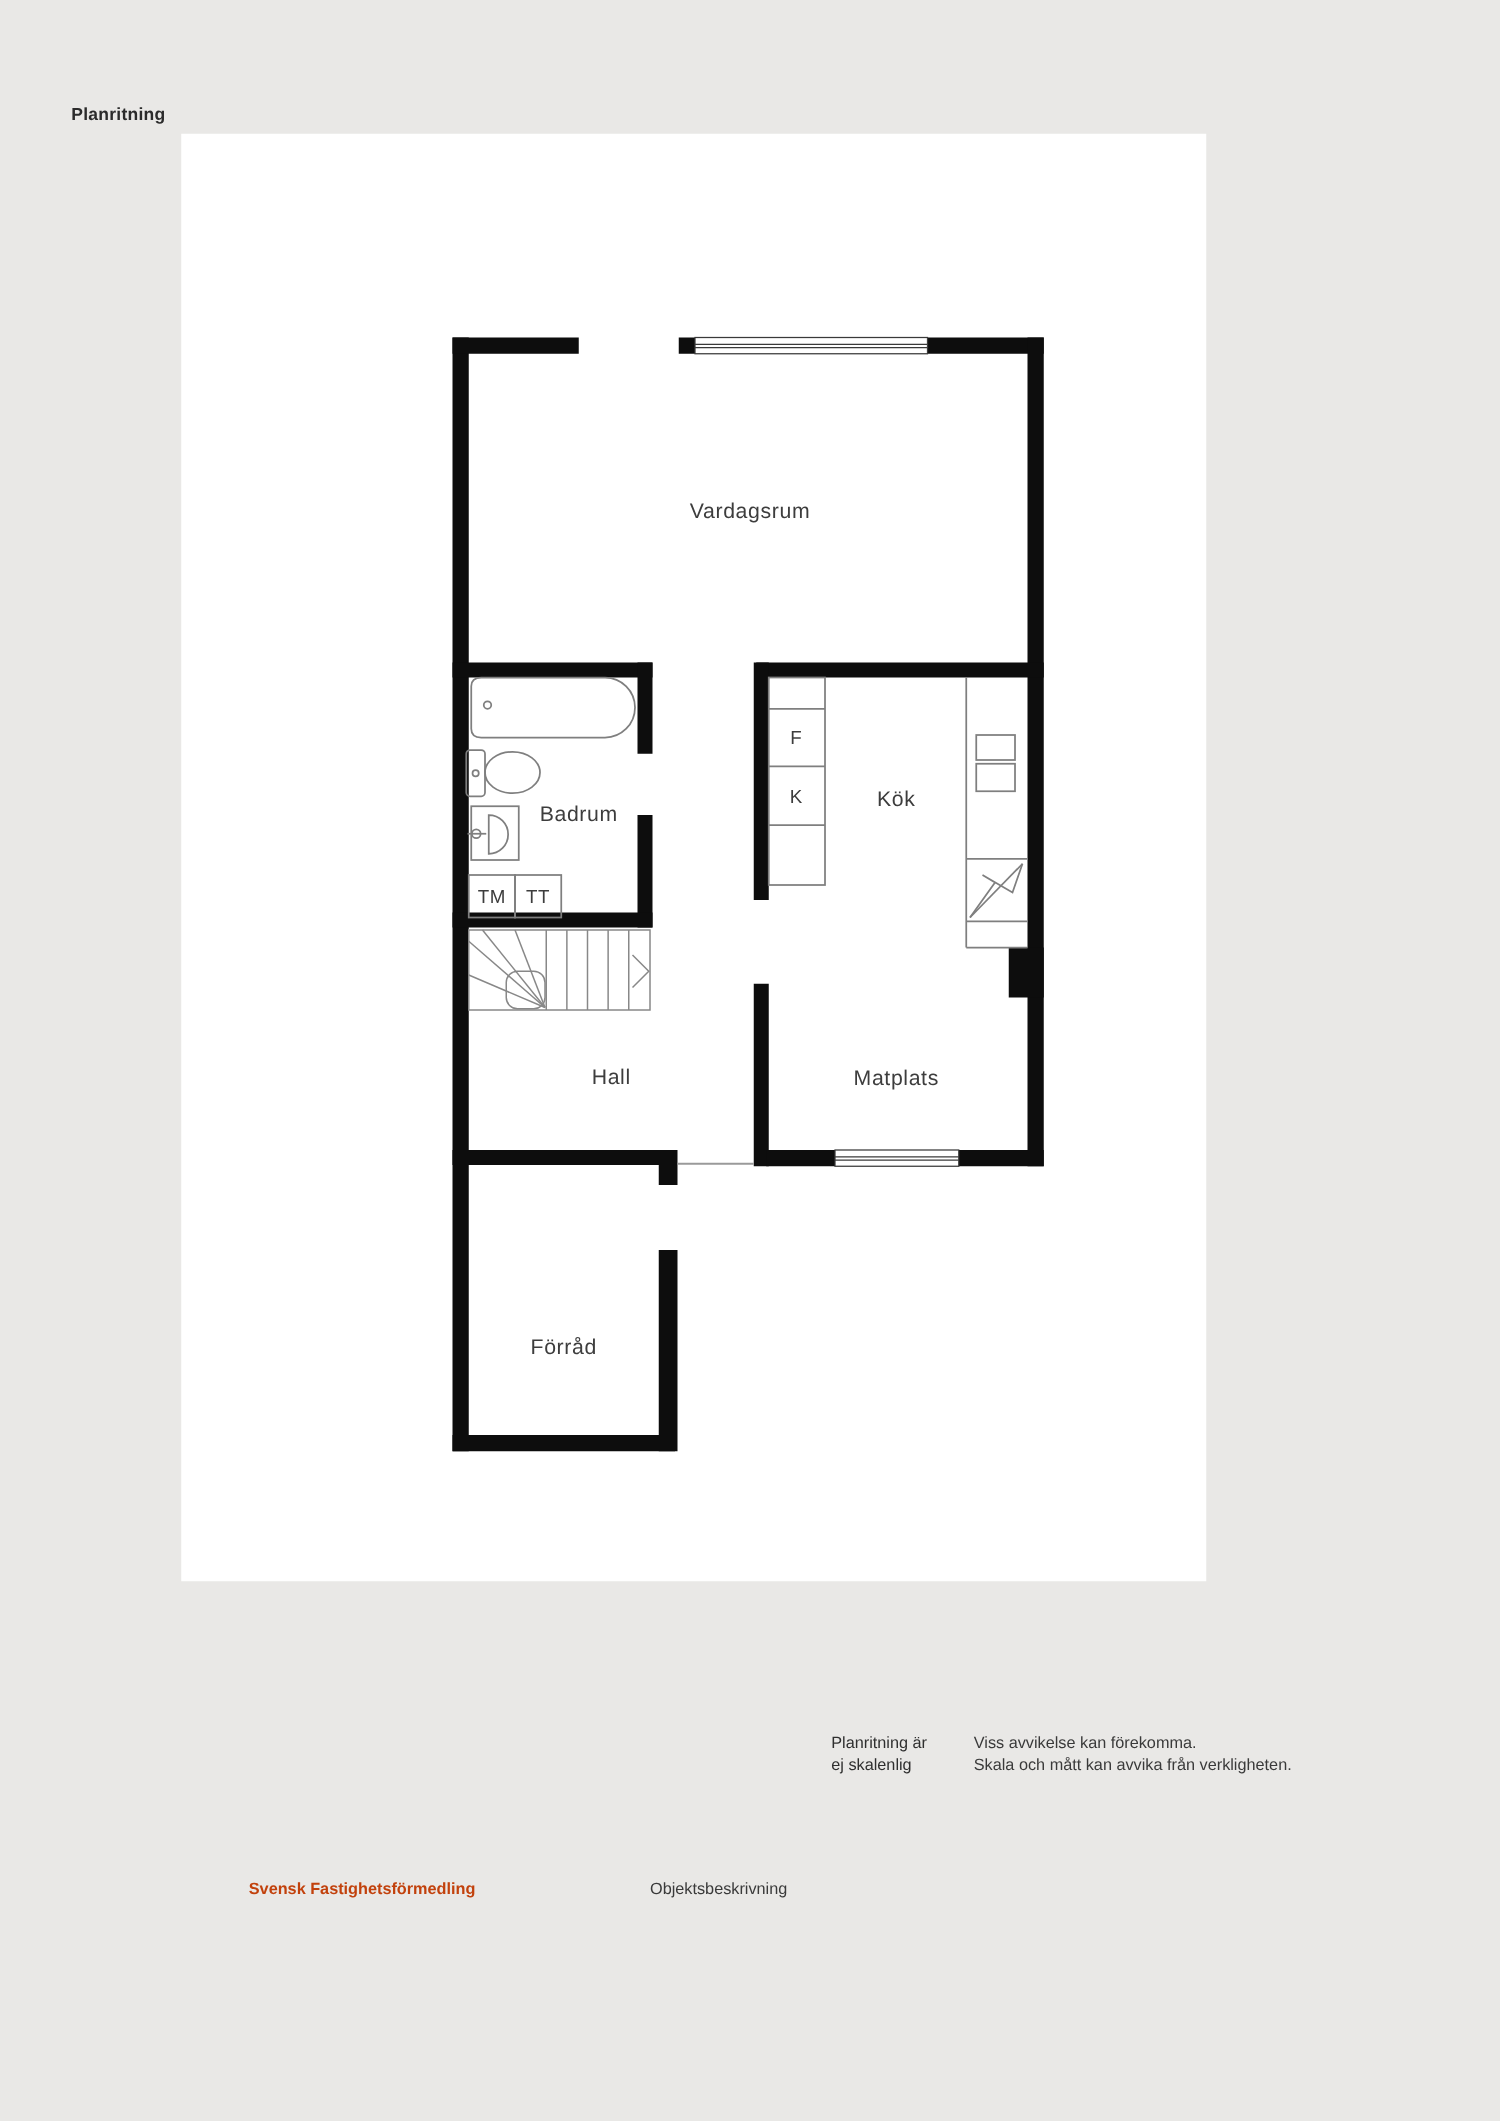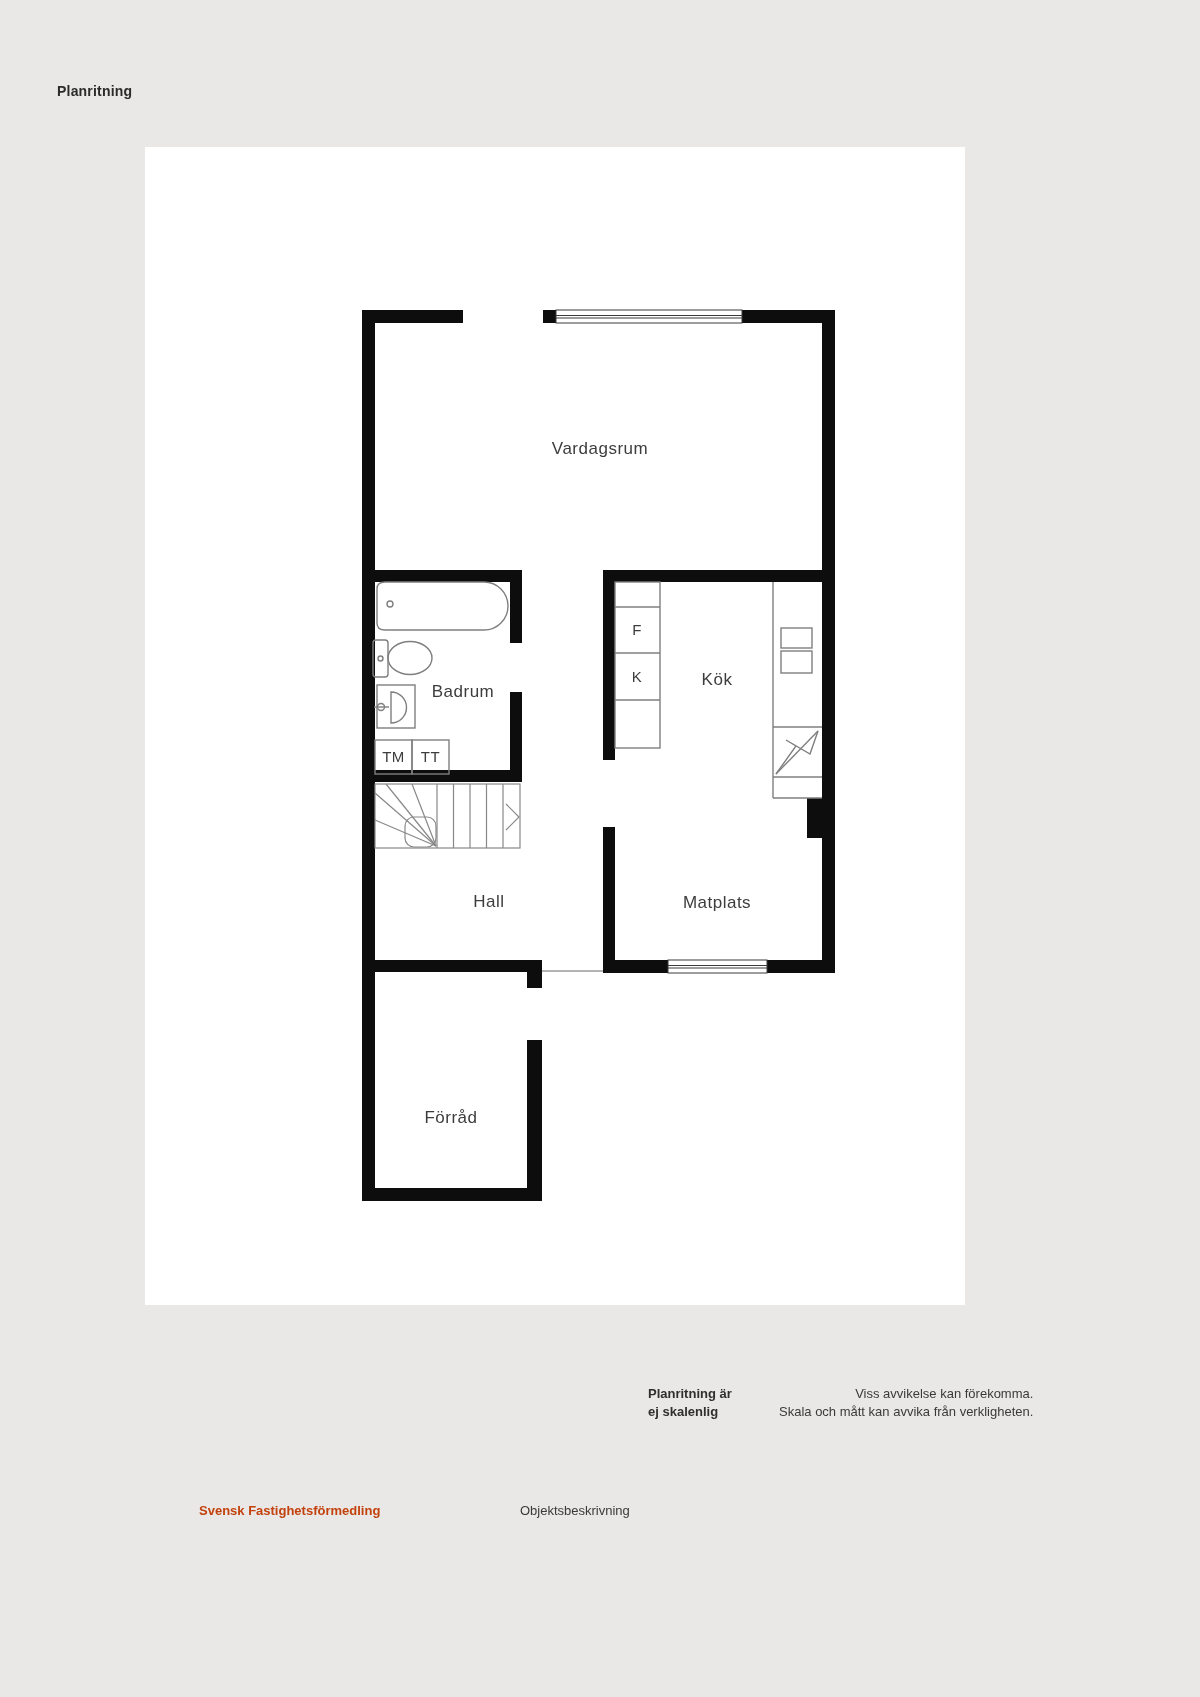--- a/index.html
+++ b/index.html
@@ -11,36 +11,35 @@
     -webkit-font-smoothing:antialiased;
   }
   .page{position:absolute;inset:0;width:1200px;height:1697px;overflow:hidden;}
   .page-title{
     position:absolute;left:57px;top:51px;
     font-size:14px;font-weight:700;color:#2b2b2b;letter-spacing:.2px;margin-top:32px;
   }
   .sheet{
     position:absolute;left:145px;top:107px;width:820px;height:1158px;
     background:#ffffff;
-    margin-top:40px;
   }
   .plan-svg{position:absolute;left:0;top:0;width:820px;height:1158px;display:block;}
   .plan-svg text{
     font-family:"Liberation Sans", sans-serif;
     letter-spacing:.5px;
   }
   .room-label{font-size:17px;}
   .appliance-label{font-size:15px;}
   .disclaimer-left{
-    position:absolute;left:648px;top:1385px;
-    font-size:13px;line-height:18px;font-weight:700;color:#2f2f2f;
+    position:absolute;left:665px;top:1385px;
+    font-size:13px;line-height:18px;font-weight:400;color:#2f2f2f;
   }
   .disclaimer-right{
     position:absolute;left:779px;top:1385px;
-    font-size:13px;line-height:18px;font-weight:400;color:#3a3a3a;text-align:right;
+    font-size:13px;line-height:18px;font-weight:400;color:#3a3a3a;
   }
   .footer-brand{
     position:absolute;left:199px;top:1503px;
     font-size:13px;font-weight:700;color:#c2410c;
   }
   .footer-doc{
     position:absolute;left:488px;top:1503px;
     font-size:13px;font-weight:400;color:#3a3a3a;margin-left:32px;
   }
 </style>

